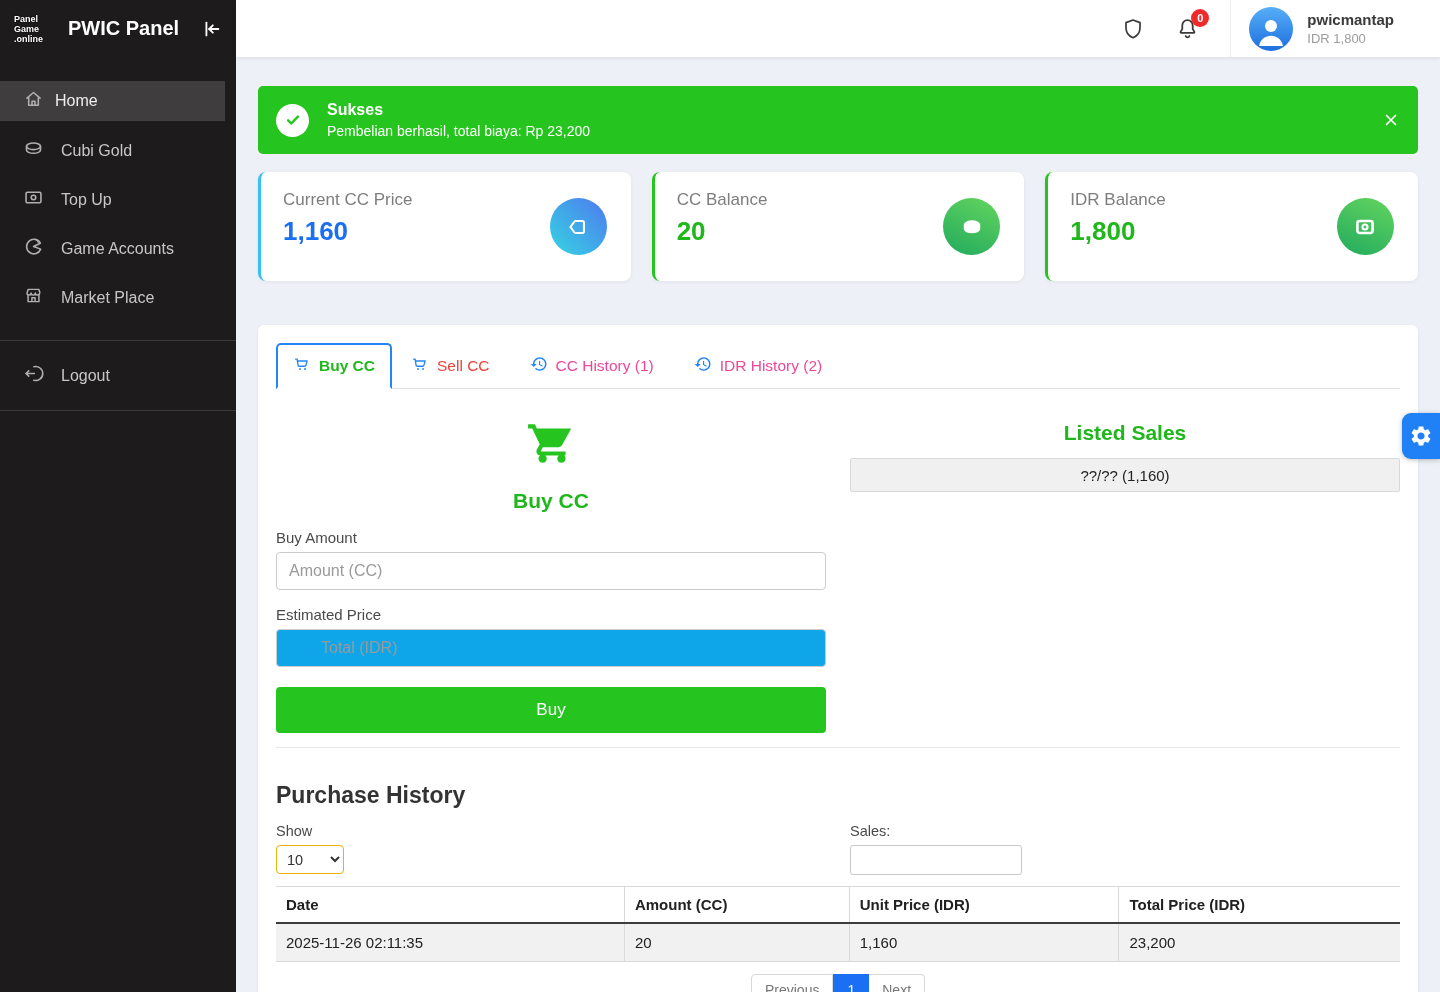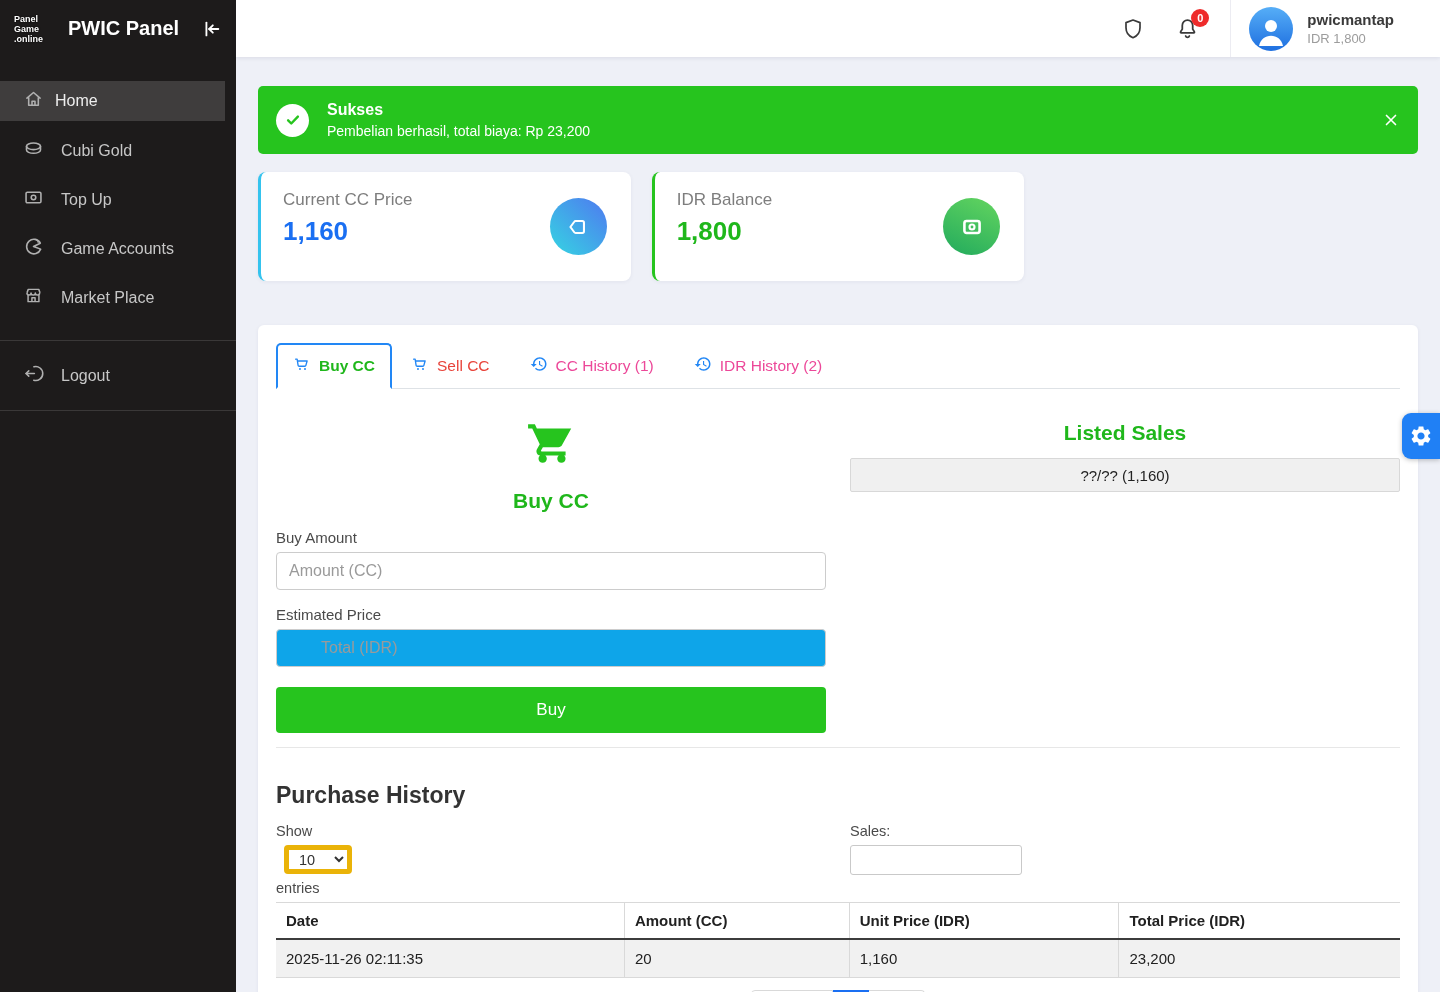--- a/index.html
+++ b/index.html
@@ -75,21 +75,21 @@
   .ls-heading { text-align:center; color:#1fb71b; font-weight:bold; font-size:21px; margin-top:16px; }
   .ls-box { margin-top:13px; background:#f0f0f0; border:1px solid #d8d8d8; border-radius:2px; height:34px; display:flex; align-items:center; justify-content:center; font-size:15px; color:#222; }
 
   .panel-hr { border:none; border-top:1px solid #e7e7e7; margin-top:14px; }
 
   
   .ph-heading { font-size:23px; font-weight:bold; color:#333; margin-top:34px; }
   .ph-controls { display:flex; margin-top:14px; }
   .ph-col { width:50%; }
   .ph-small { font-size:14.5px; color:#4a4a4a; }
-  .show-select { margin:6px 8px; width:68px; height:29px; border:5px solid #eab308; border-radius:4px; font-size:14.5px; padding:0 6px; color:#333; background:#fff; font-family:"Liberation Sans",sans-serif; }
+  .show-select { margin:6px 0; width:68px; height:29px; border:1px solid #eab308; border-radius:4px; font-size:14.5px; padding:0 6px; color:#333; background:#fff; font-family:"Liberation Sans",sans-serif; }
   .search-input { display:block; margin-top:6px; width:172px; height:30px; border:1px solid #c9c9c9; border-radius:3px; padding:0 8px; font-size:14.5px; }
   .ph-col.right { padding-left:12px; }
 
   table.ph-table { width:100%; border-collapse:collapse; margin-top:6px; font-size:15px; }
   .ph-table th { text-align:left; font-weight:bold; color:#212121; padding:9px 10px; border-top:1px solid #d9d9d9; border-bottom:2px solid #3c3c3c; }
   .ph-table th + th, .ph-table td + td { border-left:1px solid #d9d9d9; }
   .ph-table td { padding:10px 10px; color:#212121; background:#f1f1f1; border-bottom:1px solid #d9d9d9; }
   .ph-table th:nth-child(1){ width:31%; } .ph-table th:nth-child(2){ width:20%; }
   .ph-table th:nth-child(3){ width:24%; } .ph-table th:nth-child(4){ width:25%; }
 
@@ -243,20 +243,30 @@
       <div class="cards">
         <div class="card c1">
           <div class="card-label">Current CC Price</div>
           <div class="card-value">1,160</div>
           <div class="card-circle circ-blue">
             <svg width="26" height="26" viewBox="0 0 24 24" fill="none" stroke="#ffffff" stroke-width="1.9" stroke-linejoin="round">
                 <path d="M16 6.5h-6.2c-.5 0-.96.24-1.24.65L5 12l3.56 4.85c.28.4.74.65 1.24.65H16c.83 0 1.5-.67 1.5-1.5v-8c0-.83-.67-1.5-1.5-1.5z"></path>
               </svg>
           </div>
         </div>
+        <div class="card c2">
+          <div class="card-label">CC Balance</div>
+          <div class="card-value">20</div>
+          <div class="card-circle circ-green">
+            <svg width="26" height="26" viewBox="0 0 24 24" fill="none" stroke="#ffffff" stroke-width="2" stroke-linecap="round">
+                <ellipse cx="12" cy="10" rx="6.6" ry="3.2" fill="#ffffff"></ellipse>
+                <path d="M5.4 10v3.6c0 1.8 3 3.2 6.6 3.2s6.6-1.4 6.6-3.2V10" fill="#ffffff"></path>
+              </svg>
+          </div>
+        </div>
         <div class="card c3">
           <div class="card-label">IDR Balance</div>
           <div class="card-value">1,800</div>
           <div class="card-circle circ-green">
             <svg width="26" height="26" viewBox="0 0 24 24" fill="none" stroke="#ffffff" stroke-width="2.4" stroke-linejoin="round">
                 <rect x="5" y="6.5" width="14" height="11" rx="2"></rect>
                 <circle cx="12" cy="12" r="2.3" stroke-width="2"></circle>
               </svg>
           </div>
         </div>
@@ -327,21 +337,20 @@
         <hr class="panel-hr">
 
         <div class="ph-heading">Purchase History</div>
 
         <div class="ph-controls">
           <div class="ph-col">
             <div class="ph-small">Show</div>
             <select class="show-select">
               <option>10</option>
             </select>
-            <div class="ph-small">entries</div>
           </div>
           <div class="ph-col right">
             <div class="ph-small">Sales:</div>
             <input class="search-input" type="text" style="">
           </div>
         </div>
 
         <table class="ph-table">
           <thead>
             <tr>

